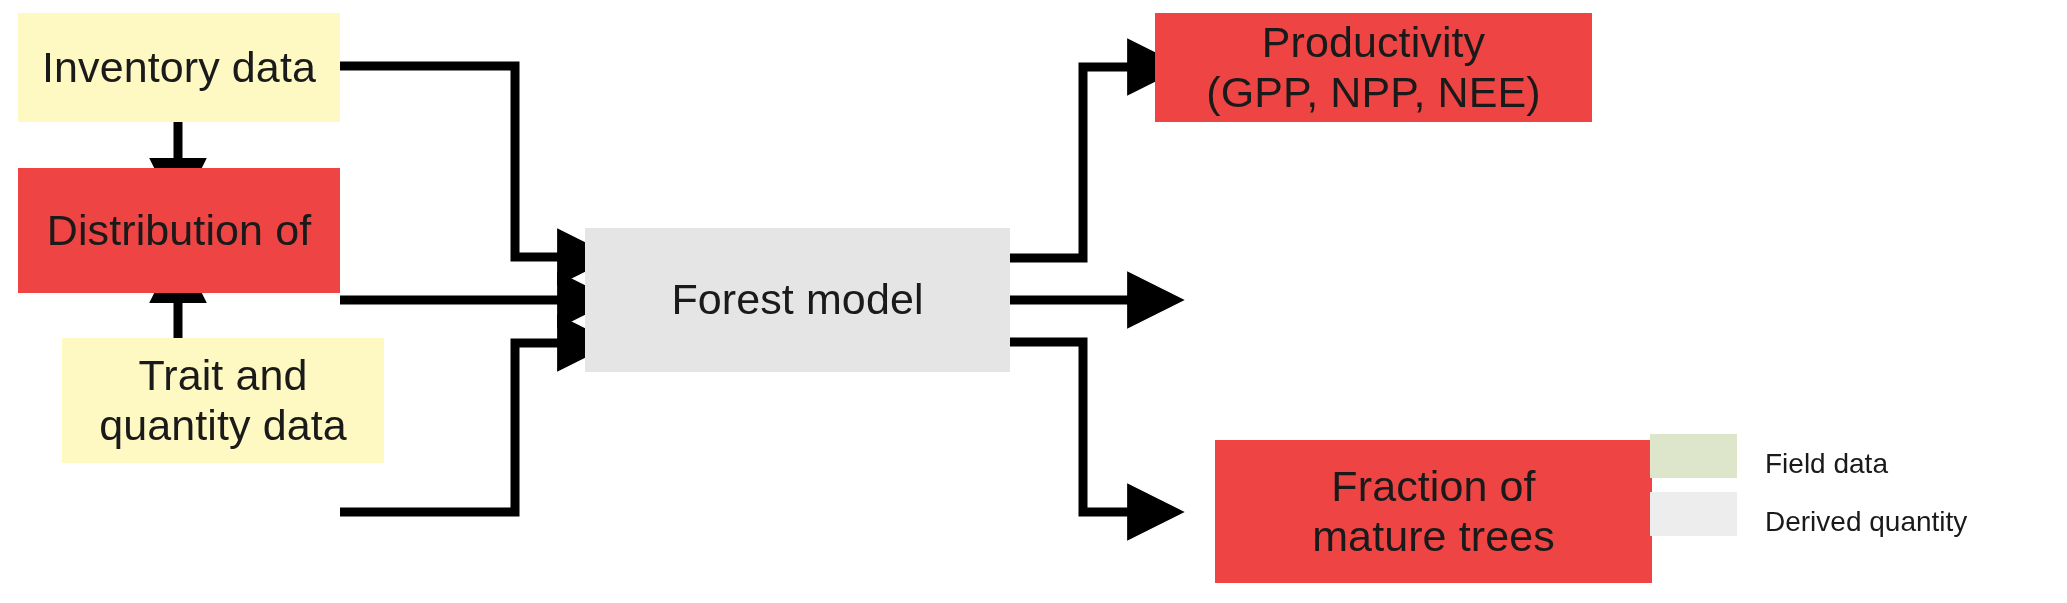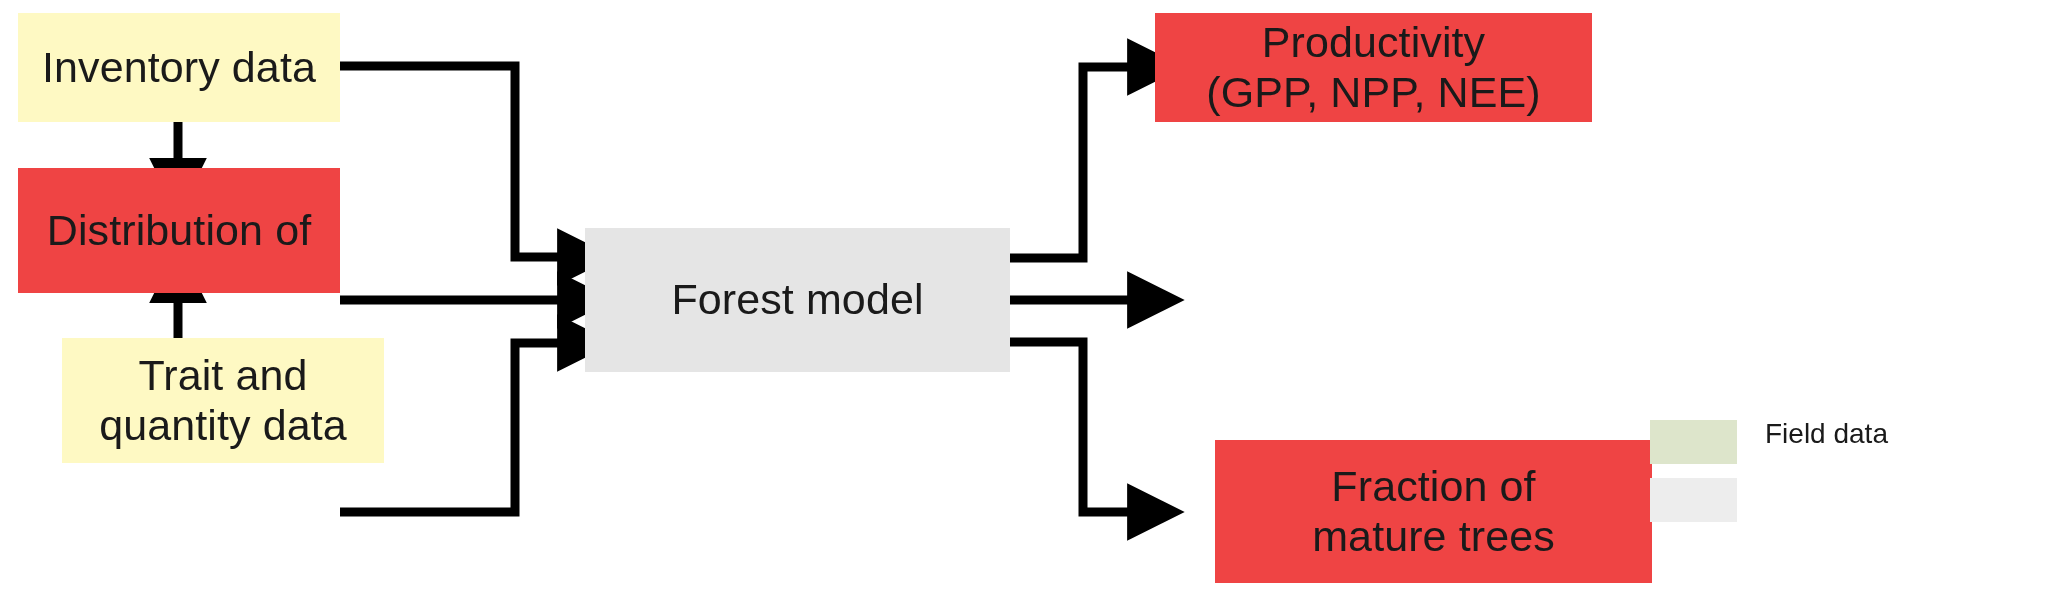--- a/index.html
+++ b/index.html
@@ -48,21 +48,21 @@
 
   
   #legend {
     position: absolute;
     left: 1650px;
     top: 420px;
     width: 400px;
   }
   .legend-row {
     display: flex;
-    align-items: flex-start;
+    align-items: flex-end;
     height: 58px;
   }
   .legend-swatch {
     width: 87px;
     height: 44px;
     flex: 0 0 auto;
   }
   .legend-label {
     margin-left: 28px;
     font-size: 28px;
@@ -139,16 +139,17 @@
     </span>
   </div>
 
   <div id="legend">
     <div class="legend-row">
       <span class="legend-swatch" style="background:#dde5cb;"></span>
       <span class="legend-label">Field data</span>
     </div>
     <div class="legend-row">
       <span class="legend-swatch" style="background:#ededed;"></span>
+      <span class="legend-label">Derived quantity</span>
     </div>
   </div>
 
 </div>
 
 </body></html>

